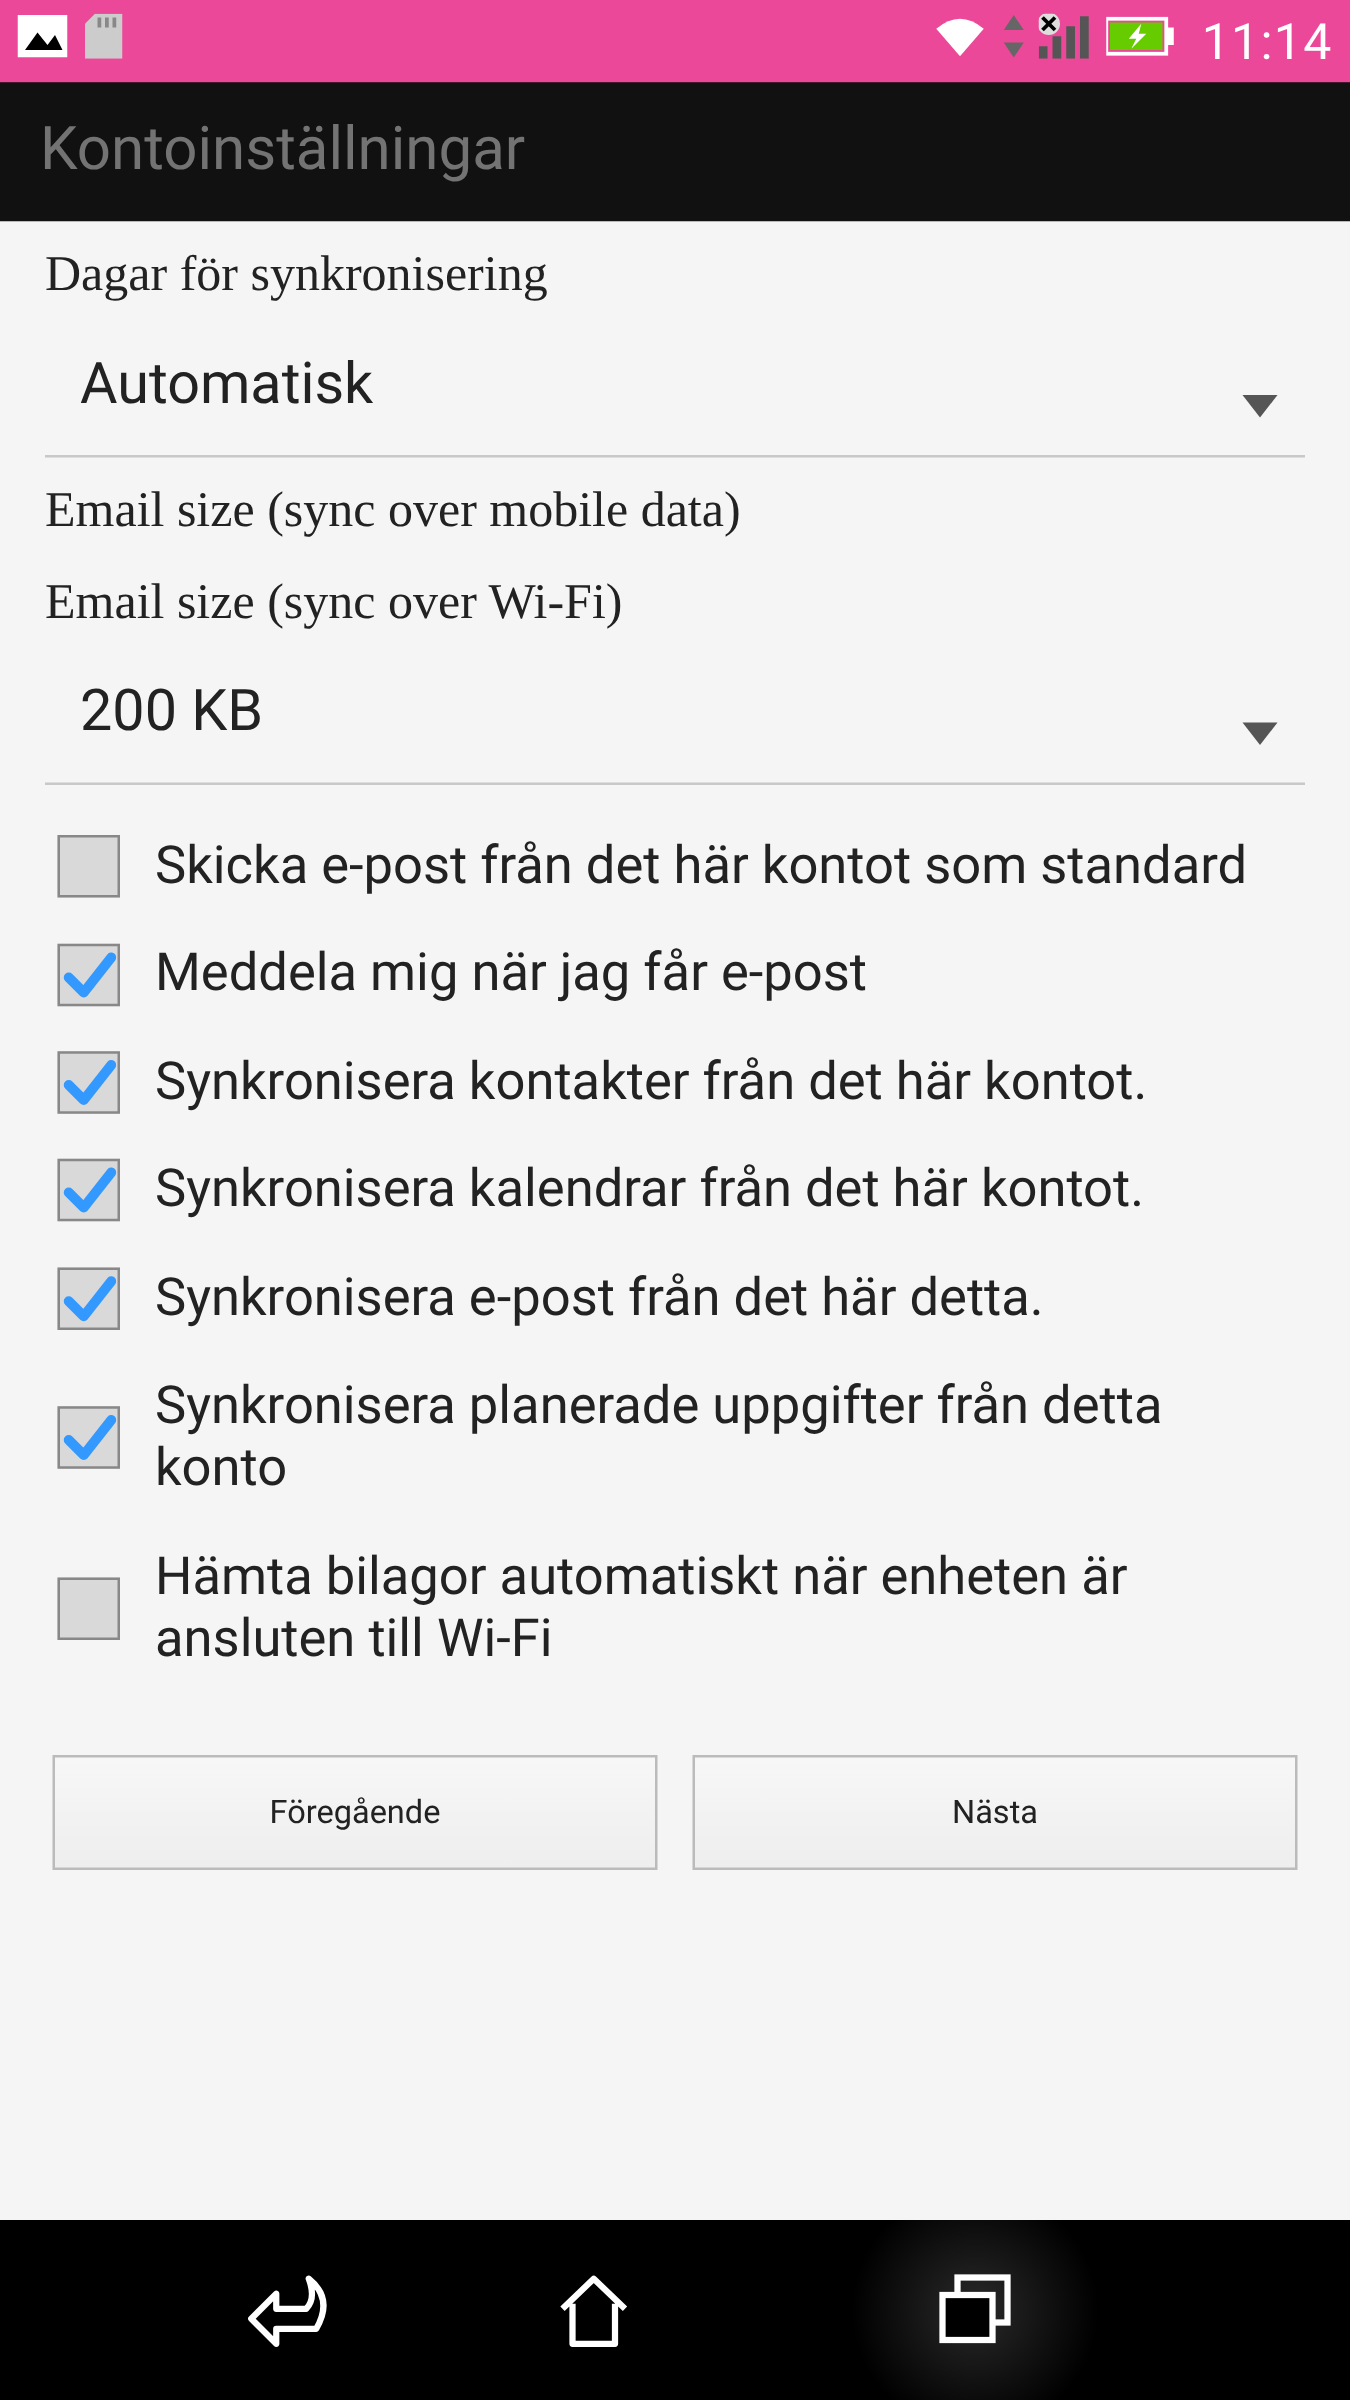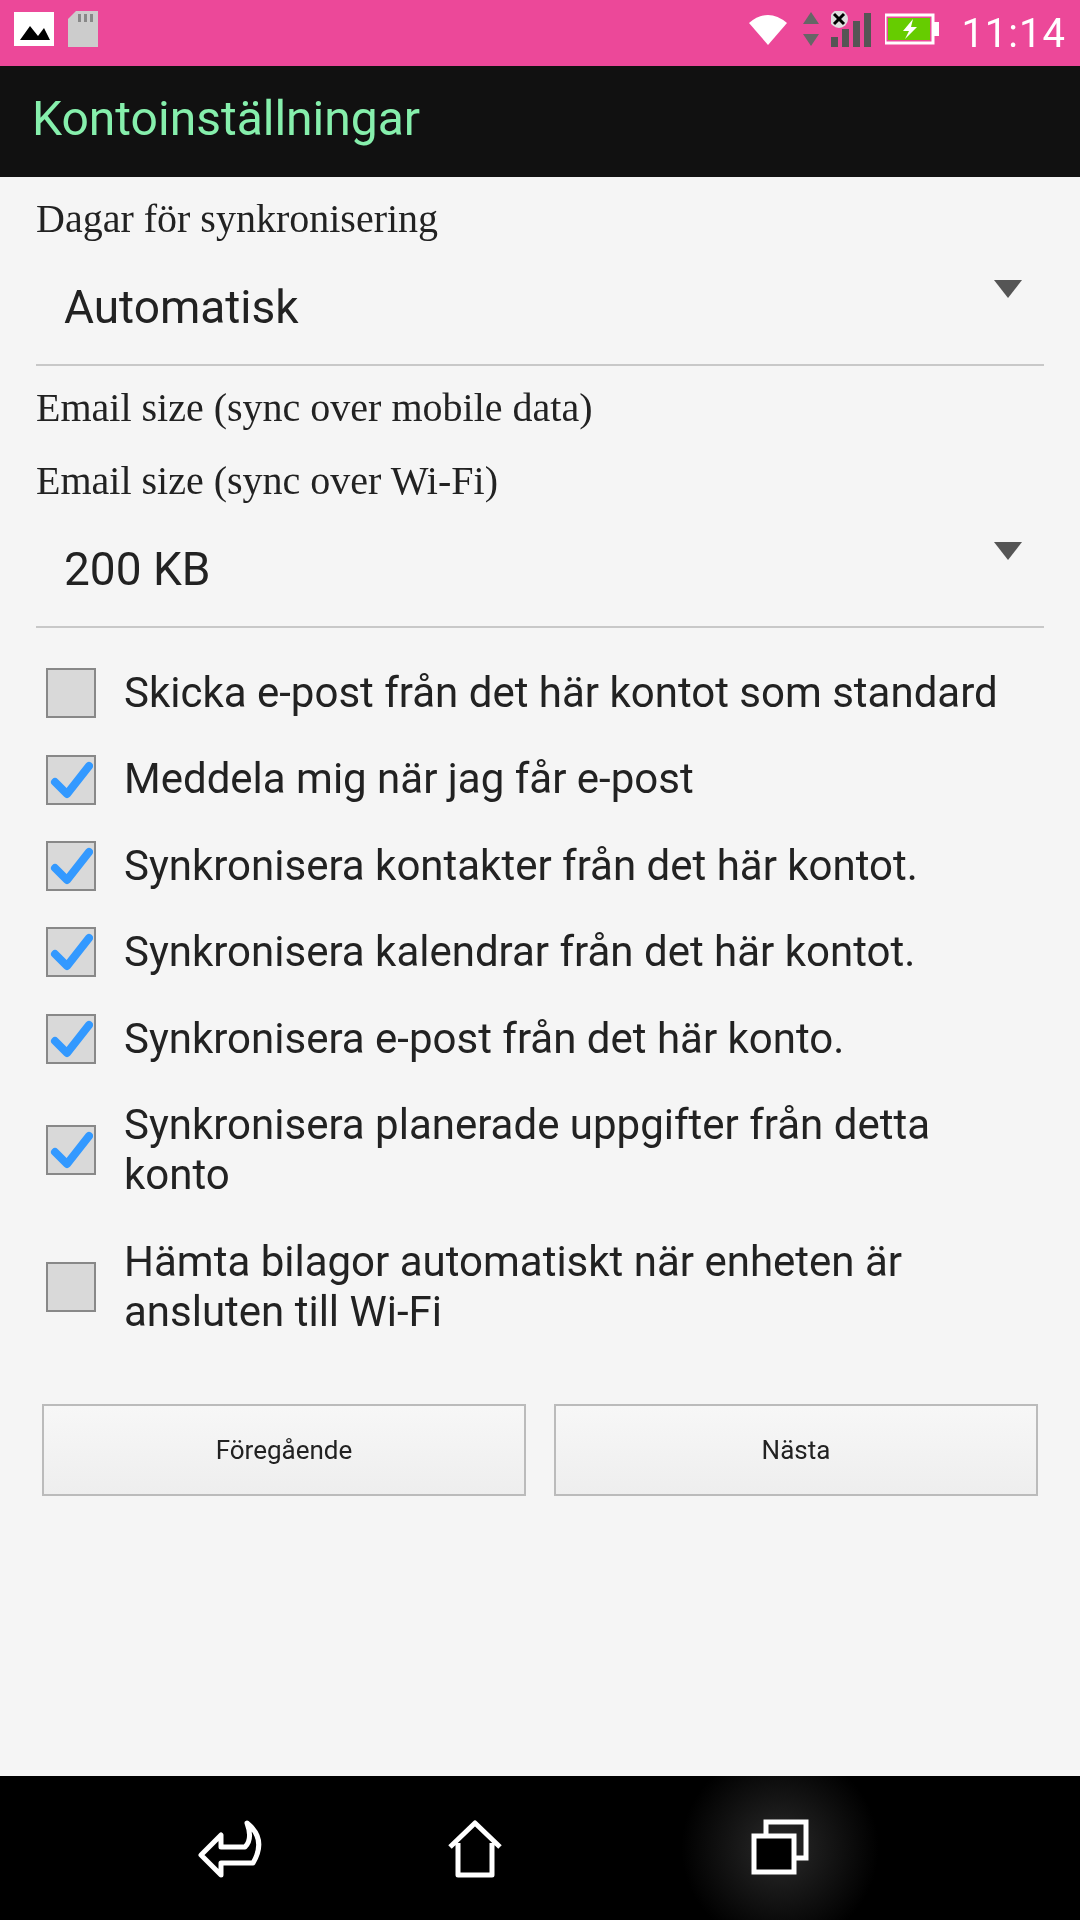--- a/index.html
+++ b/index.html
@@ -14,21 +14,21 @@
     align-items: center;
     padding: 0 14px;
     font-size: 36px;
   }
   .status-bar .left { display: flex; align-items: center; gap: 14px; }
   .status-bar .right { margin-left: auto; display: flex; align-items: center; gap: 10px; }
   .status-bar .clock { font-size: 40px; letter-spacing: 1px; margin-left: 10px; }
 
   .action-bar {
     background: #111;
-    color: #86efac;
+    color: #737373;
     padding: 24px 32px 30px 32px;
     font-size: 48px;
   }
 
   .content {
     flex: 1;
     background: #f5f5f5;
     color: #222;
     padding: 0 36px 30px 36px;
     overflow: hidden;
@@ -36,21 +36,21 @@
 
   .label {
     font-size: 40px;
     color: #222;
     padding: 18px 0 8px 0;
     font-family: Liberation Serif, serif;
   }
 
   .spinner {
     display: flex;
-    align-items: flex-start;
+    align-items: flex-end;
     justify-content: space-between;
     padding: 30px 22px 30px 28px;
     font-size: 46px;
     border-bottom: 2px solid #c8c8c8;
     cursor: pointer;
   }
   .spinner .tri {
     width: 0; height: 0;
     border-left: 14px solid transparent;
     border-right: 14px solid transparent;
@@ -211,21 +211,21 @@
           </svg>
         </div>
         <div class="text">Synkronisera kalendrar från det här kontot.</div>
       </div>
       <div class="check-row checked">
         <div class="box">
           <svg viewBox="0 0 44 44">
             <path d="M6 24 L18 36 L40 8" fill="none" stroke="#3399ff" stroke-width="8" stroke-linecap="round" stroke-linejoin="round"></path>
           </svg>
         </div>
-        <div class="text">Synkronisera e-post från det här konto.</div>
+        <div class="text">Synkronisera e-post från det här detta.</div>
       </div>
       <div class="check-row checked">
         <div class="box">
           <svg viewBox="0 0 44 44">
             <path d="M6 24 L18 36 L40 8" fill="none" stroke="#3399ff" stroke-width="8" stroke-linecap="round" stroke-linejoin="round"></path>
           </svg>
         </div>
         <div class="text">Synkronisera planerade uppgifter från detta konto</div>
       </div>
       <div class="check-row">

